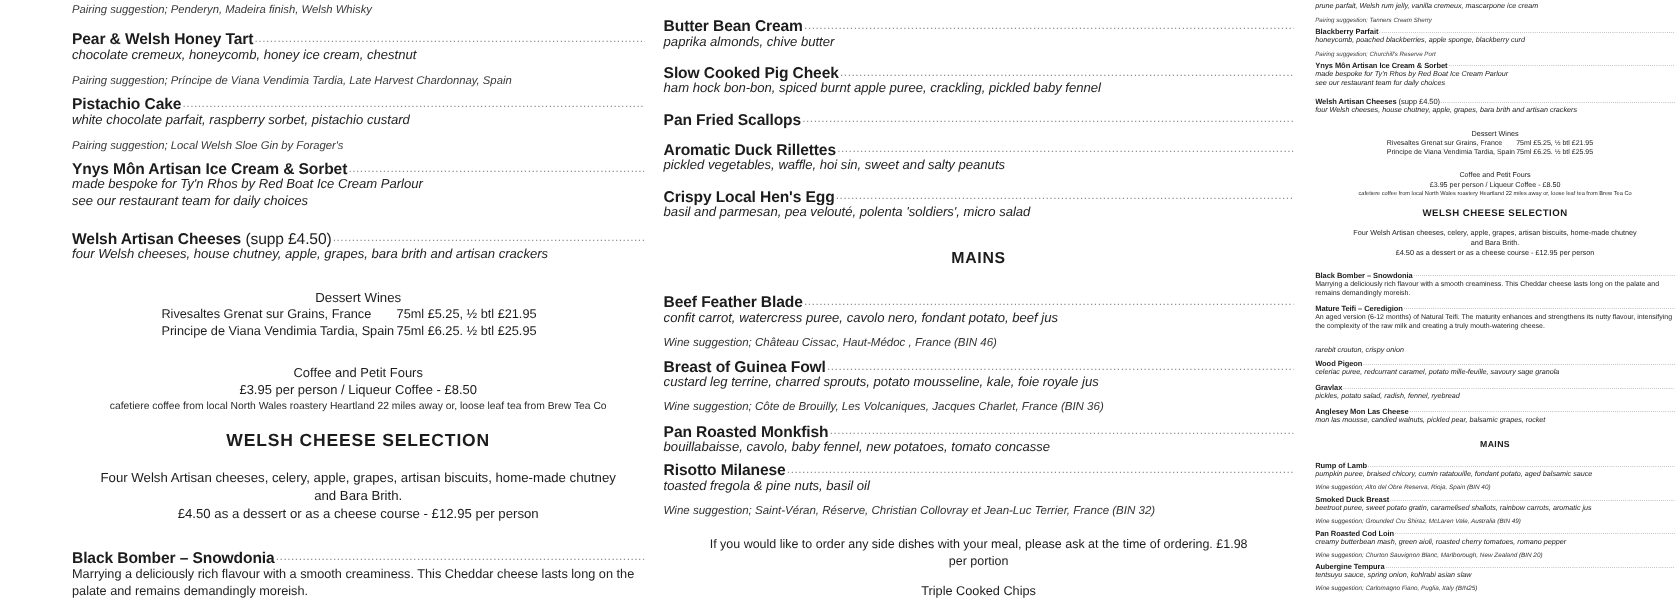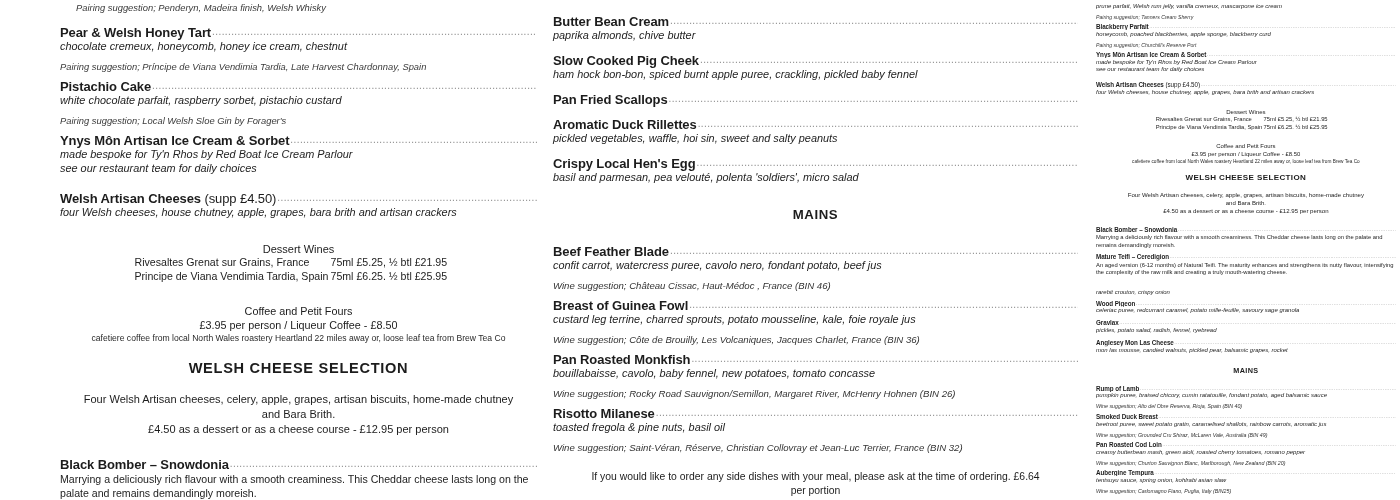--- a/index.html
+++ b/index.html
@@ -155,21 +155,21 @@
   .col-right .dish-title { font-size: 11.4px; }
   .mini-wrap { overflow: hidden; width: 300px; height: 500px; }
 </style>
 </head>
 <body>
 
 <div class="page">
 
   <div class="col col-left">
 
-    <div class="pairing" style="margin-top:2px;margin-bottom:12px;margin-left:16px;">Pairing suggestion; Penderyn, Madeira finish, Welsh Whisky</div>
+    <div class="pairing" style="margin-top:2px;margin-bottom:12px;">Pairing suggestion; Penderyn, Madeira finish, Welsh Whisky</div>
 
     <div class="dish">
       <div class="dish-title-row">
         <span class="dish-title">Pear &amp; Welsh Honey Tart</span>
         <span class="leader"></span>
       </div>
       <div class="dish-desc">chocolate cremeux, honeycomb, honey ice cream, chestnut</div>
     </div>
     <div class="pairing">Pairing suggestion; Príncipe de Viana Vendimia Tardia, Late Harvest Chardonnay, Spain</div>
 
@@ -317,35 +317,34 @@
     </div>
     <div class="wine">Wine suggestion; Côte de Brouilly, Les Volcaniques, Jacques Charlet, France (BIN 36)</div>
 
     <div class="dish">
       <div class="dish-title-row">
         <span class="dish-title">Pan Roasted Monkfish</span>
         <span class="leader"></span>
       </div>
       <div class="dish-desc">bouillabaisse, cavolo, baby fennel, new potatoes, tomato concasse</div>
     </div>
-    <div class="wine">Wine suggestion; Rocky Road Sauvignon/Semillon, Margaret River, McHenry Hohnen (BIN 26)</div>
 
     <div class="dish">
       <div class="dish-title-row">
         <span class="dish-title">Risotto Milanese</span>
         <span class="leader"></span>
       </div>
       <div class="dish-desc">toasted fregola &amp; pine nuts, basil oil</div>
     </div>
     <div class="wine">Wine suggestion; Saint-Véran, Réserve, Christian Collovray et Jean-Luc Terrier, France (BIN 32)</div>
 
     <div style="height:10px"></div>
 
     <div class="centre sides-note">
-      <div>If you would like to order any side dishes with your meal, please ask at the time of ordering. £6.64</div>
+      <div>If you would like to order any side dishes with your meal, please ask at the time of ordering. £1.98</div>
       <div>per portion</div>
     </div>
     <div class="centre sides-list">
       <div>Triple Cooked Chips</div>
 
     </div>
 
   </div>
 
   <div class="col col-right">

